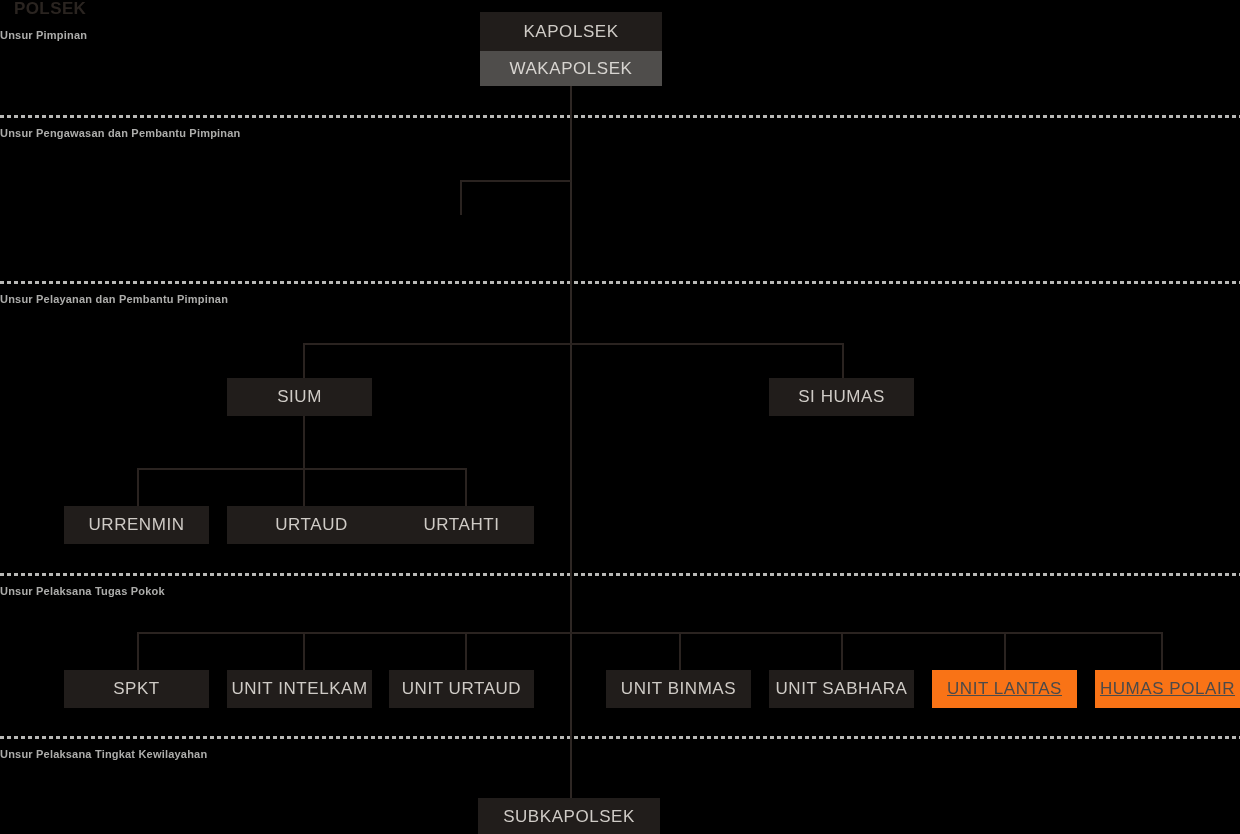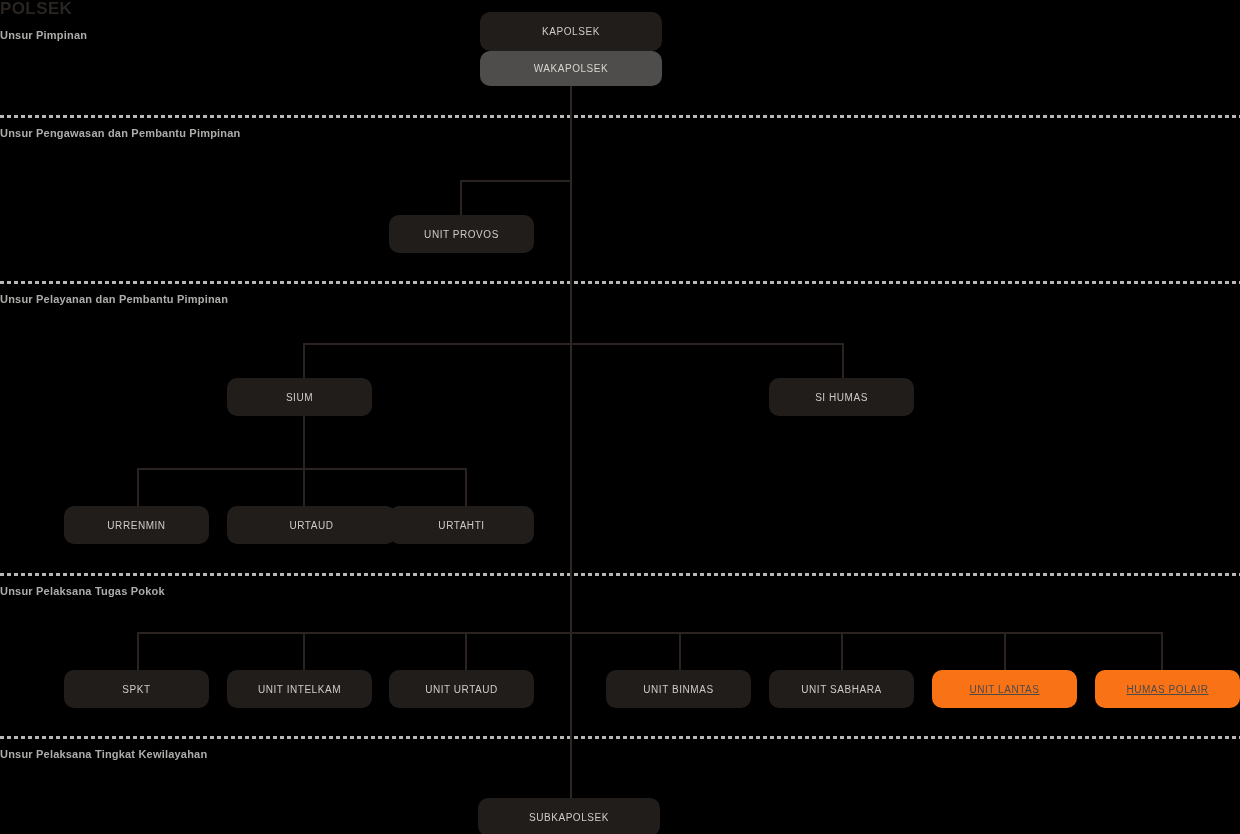--- a/index.html
+++ b/index.html
@@ -54,36 +54,35 @@
   }
   .line-v { width: 2px; }
   .line-h { height: 2px; }
   .line-trunk { background: #2e2724; }
   
   .node {
     position: absolute;
     display: flex;
     align-items: center;
     justify-content: center;
-    font-size: 10px;
+    font-size: 17px;
     letter-spacing: 0.55px;
     white-space: nowrap;
     box-sizing: border-box;
-    border-radius: 10px;
   }
   .node.dark   { background: #211d1b; color: #cfcbc6; }
   .node.mid    { background: #4f4d4b; color: #d8d5d1; }
   .node.light  { background: #f97316; color: #4c4a49; text-decoration: underline; }
 </style>
 </head>
 <body>
 
 <div id="chart-root">
 
-  <div class="chart-title" style="top:-1px;">POLSEK</div>
+  <div class="chart-title" style="top:-1px;padding-left:14px;">POLSEK</div>
 
   <div class="section-label" style="top:29px;">Unsur Pimpinan</div>
 
   <div class="divider" style="top:115px;"></div>
   <div class="section-label" style="top:127px;text-align:center;">Unsur Pengawasan dan Pembantu Pimpinan</div>
 
   <div class="divider" style="top:281px;"></div>
   <div class="section-label" style="top:293px;">Unsur Pelayanan dan Pembantu Pimpinan</div>
 
   <div class="divider" style="top:573px;"></div>
@@ -112,21 +111,20 @@
   <div class="line line-v" style="left:303px; top:632px; height:38px;"></div>
   <div class="line line-v" style="left:465px; top:632px; height:38px;"></div>
   <div class="line line-v" style="left:679px; top:632px; height:38px;"></div>
   <div class="line line-v" style="left:841px; top:632px; height:38px;"></div>
   <div class="line line-v" style="left:1004px; top:632px; height:38px;"></div>
   <div class="line line-v" style="left:1161px; top:632px; height:38px;"></div>
 
   <div class="node dark" style="left:480px; top:12px; width:182px; height:39px;">KAPOLSEK</div>
   <div class="node mid" style="left:480px; top:51px; width:182px; height:35px;">WAKAPOLSEK</div>
 
-  <div class="node dark" style="left:389px; top:215px; width:145px; height:38px;">UNIT PROVOS</div>
 
   <div class="node dark" style="left:227px; top:378px; width:145px; height:38px;">SIUM</div>
   <div class="node dark" style="left:769px; top:378px; width:145px; height:38px;">SI HUMAS</div>
 
   <div class="node dark" style="left:64px; top:506px; width:145px; height:38px;">URRENMIN</div>
   <div class="node dark" style="left:227px; top:506px; width:169px; height:38px;">URTAUD</div>
   <div class="node dark" style="left:389px; top:506px; width:145px; height:38px;">URTAHTI</div>
 
   <div class="node dark" style="left:64px; top:670px; width:145px; height:38px;">SPKT</div>
   <div class="node dark" style="left:227px; top:670px; width:145px; height:38px;">UNIT INTELKAM</div>

